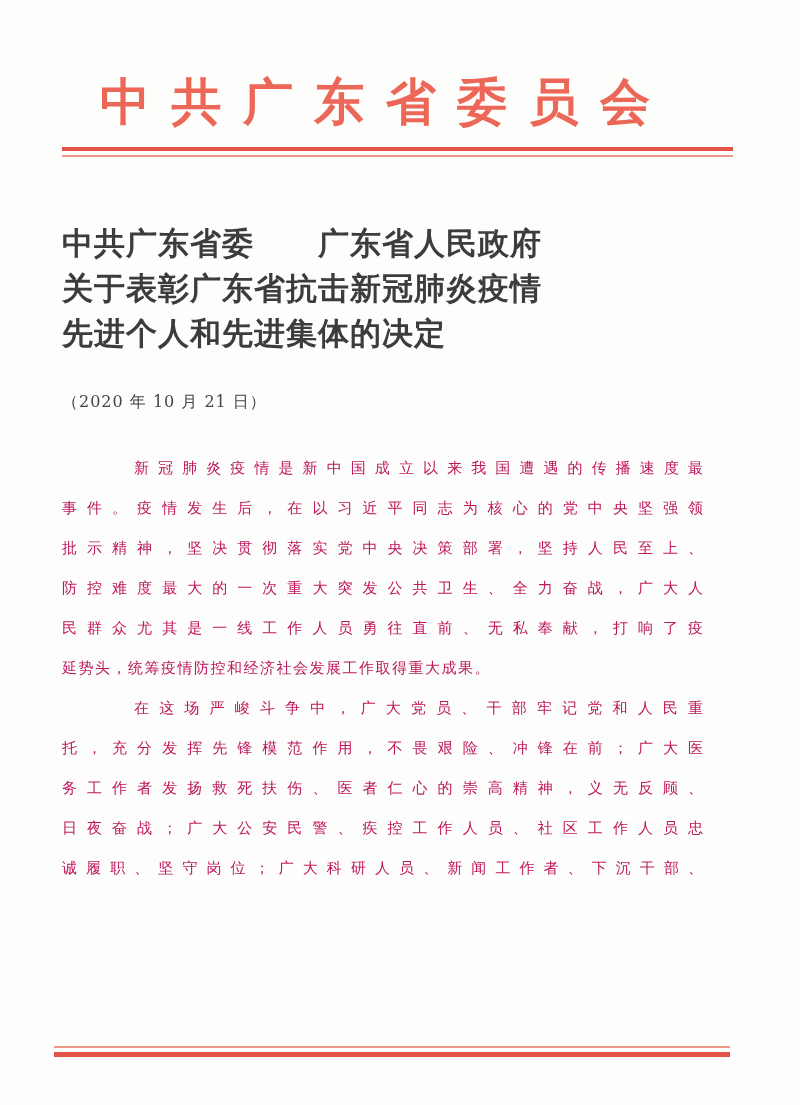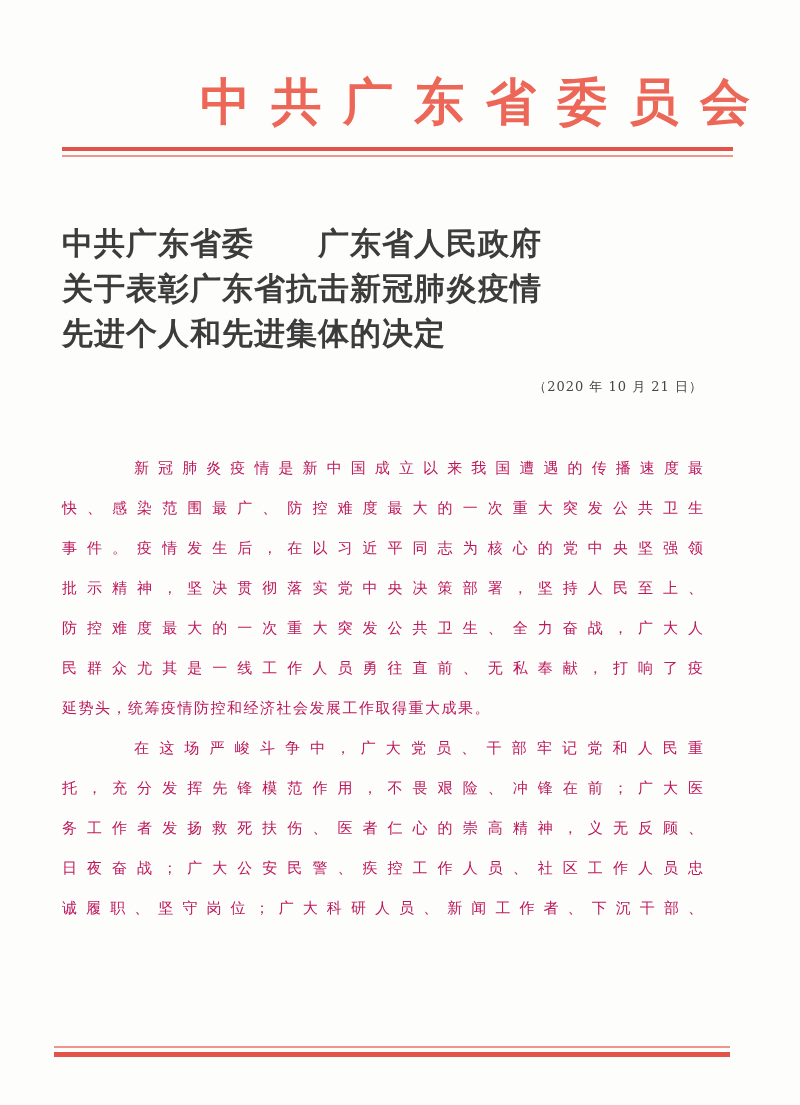--- a/index.html
+++ b/index.html
@@ -6,39 +6,39 @@
   .page{
     position:relative;
     width:800px;height:1105px;
     background:#fdfdfb;
     overflow:hidden;
     font-family:"DejaVu Serif","Liberation Serif",serif;
   }
   
   .org{
     position:absolute;top:74px;left:0;width:752px;
-    text-align:right;
+    text-align:center;
     font-size:50px;line-height:56px;font-weight:bold;
     color:var(--red-text,#ec6757);
     letter-spacing:2px;
   }
   .rule{position:absolute;}
   .rule-thick-top{top:147px;left:62px;width:671px;height:4px;background:var(--red-rule,#e45348);}
   .rule-thin-top{top:155px;left:62px;width:671px;height:2px;background:var(--red-rule-light,#ee968b);}
   
   .title{
     position:absolute;top:221px;left:62px;width:641px;
     text-align:left;
     font-size:31px;line-height:45px;font-weight:bold;
     color:#3c3c3c;letter-spacing:1px;
   }
   .date{
-    position:absolute;top:372px;left:62px;width:641px;
-    text-align:right;
-    font-size:13px;line-height:30px;
+    position:absolute;top:387px;left:62px;width:641px;
+    text-align:left;
+    font-size:16px;line-height:30px;
     color:#454545;letter-spacing:1px;
   }
   
   .body{
     position:absolute;top:448px;left:62px;width:641px;
     color:#be185d;
     font-size:15px;
   }
   .bl{
     height:40px;line-height:40px;
@@ -69,21 +69,20 @@
   <div class="title">
     <div>中共广东省委　　广东省人民政府</div>
     <div>关于表彰广东省抗击新冠肺炎疫情</div>
     <div>先进个人和先进集体的决定</div>
   </div>
 
   <div class="date">（2020 年 10 月 21 日）</div>
 
   <div class="body">
     <div class="bl j i">新冠肺炎疫情是新中国成立以来我国遭遇的传播速度最</div>
-    <div class="bl j">快、感染范围最广、防控难度最大的一次重大突发公共卫生</div>
     <div class="bl j">事件。疫情发生后，在以习近平同志为核心的党中央坚强领</div>
     <div class="bl j">批示精神，坚决贯彻落实党中央决策部署，坚持人民至上、</div>
     <div class="bl j">防控难度最大的一次重大突发公共卫生、全力奋战，广大人</div>
     <div class="bl j">民群众尤其是一线工作人员勇往直前、无私奉献，打响了疫</div>
     <div class="bl e">延势头，统筹疫情防控和经济社会发展工作取得重大成果。</div>
     <div class="bl j i">在这场严峻斗争中，广大党员、干部牢记党和人民重</div>
     <div class="bl j">托，充分发挥先锋模范作用，不畏艰险、冲锋在前；广大医</div>
     <div class="bl j">务工作者发扬救死扶伤、医者仁心的崇高精神，义无反顾、</div>
     <div class="bl j">日夜奋战；广大公安民警、疾控工作人员、社区工作人员忠</div>
     <div class="bl j">诚履职、坚守岗位；广大科研人员、新闻工作者、下沉干部、</div>

